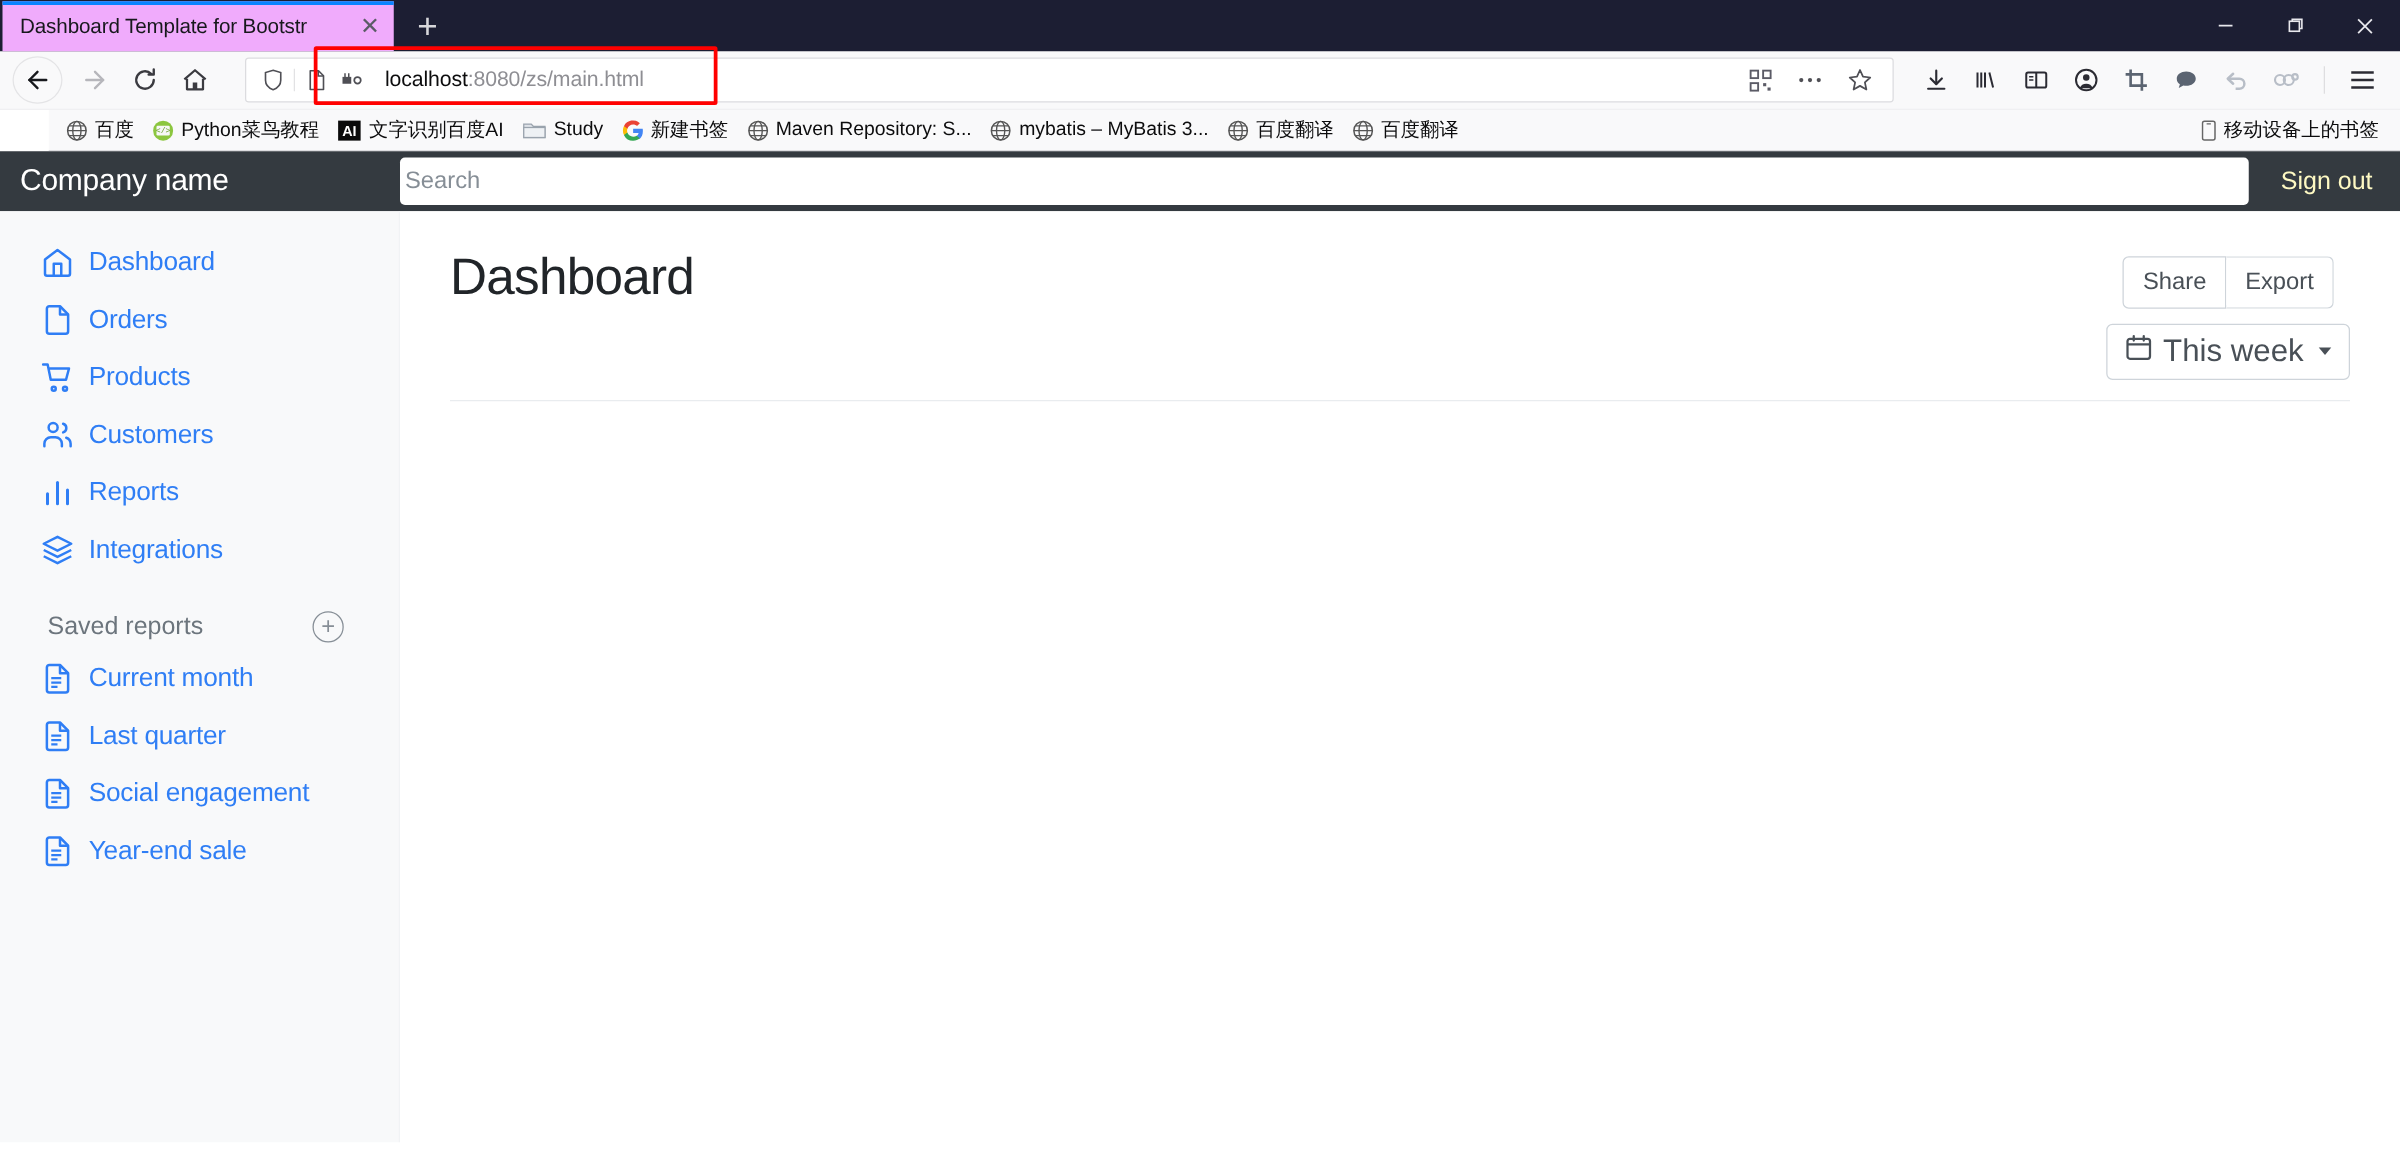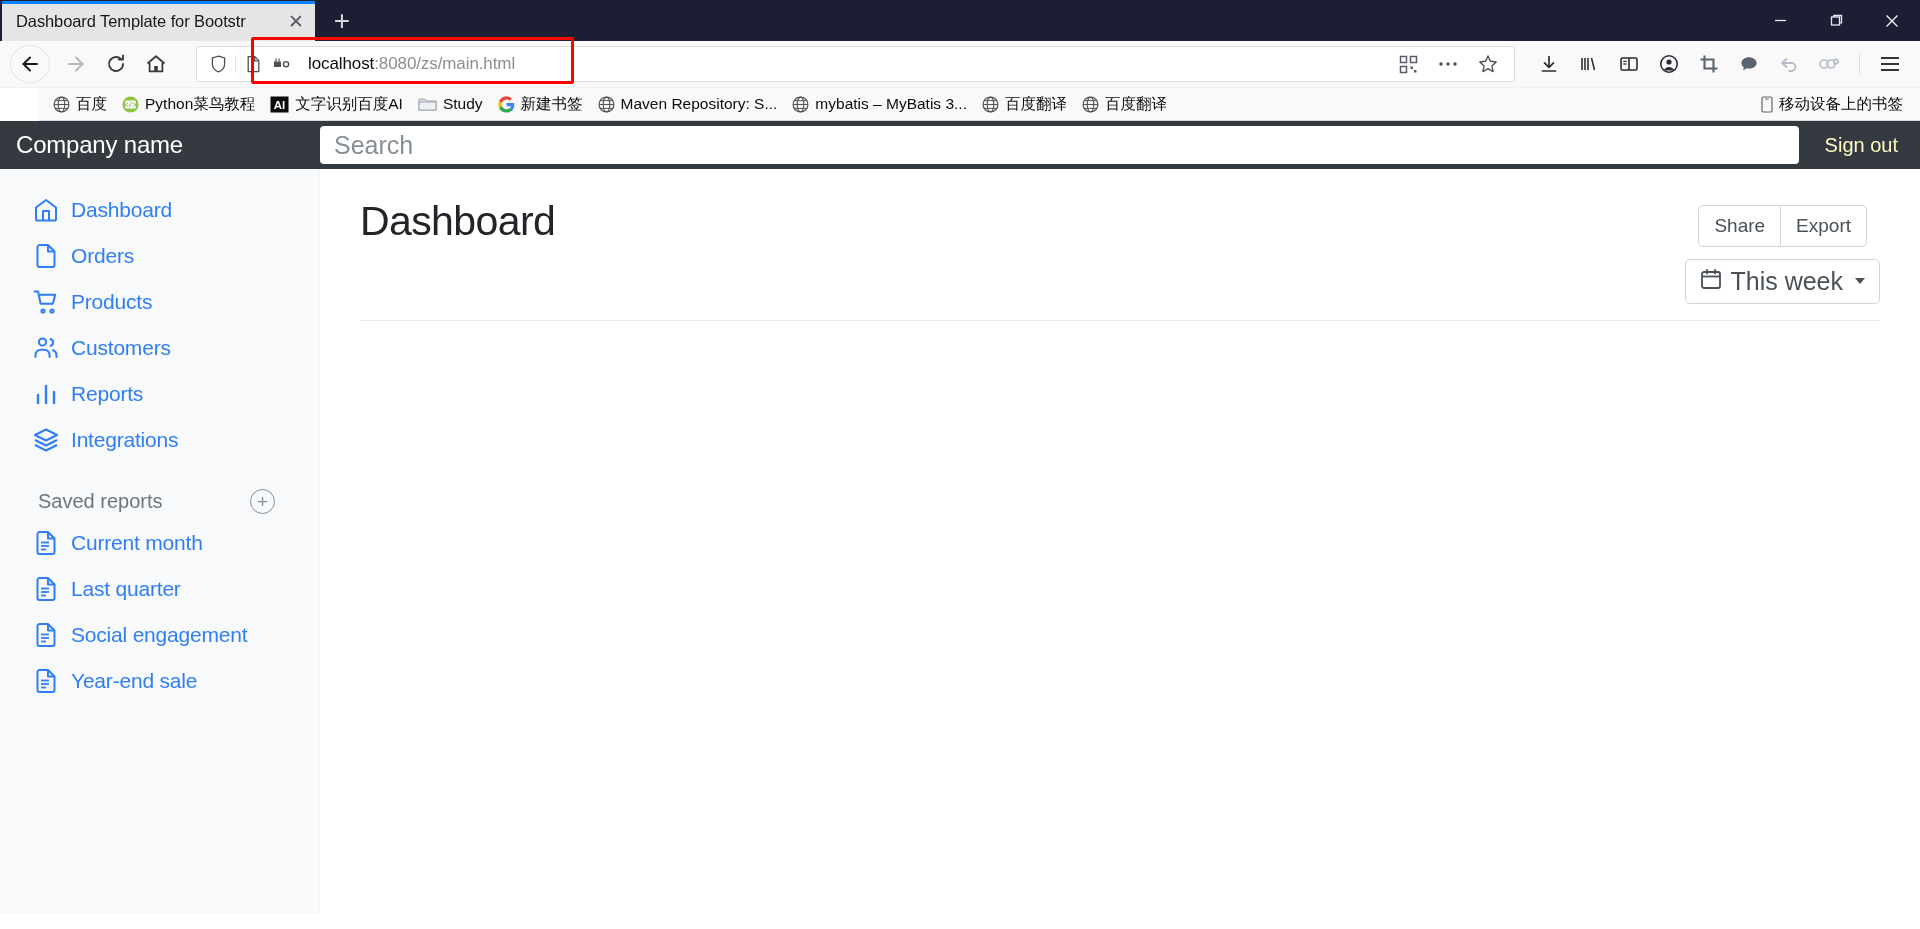--- a/index.html
+++ b/index.html
@@ -11,21 +11,21 @@
   }
 
   
   .browser { width: 1920px; height: 929px; display: flex; flex-direction: column; }
 
   .tabstrip {
     height: 41px; background: #1c1e33; display: flex; align-items: flex-end;
     padding-left: 2px; flex: 0 0 41px; position: relative;
   }
   .tab {
-    height: 40px; width: 313px; background: #e5e5e5; border-radius: 0;
+    height: 40px; width: 313px; background: #f0abfc; border-radius: 0;
     display: flex; align-items: center; padding: 0 8px 0 14px;
     position: relative;
   }
   .tab::before {
     content: ""; position: absolute; left: 0; right: 0; top: 0; height: 3px;
     background: #0a84ff;
   }
   .tab-title {
     font-size: 16.5px; color: #17181c; white-space: nowrap; overflow: hidden;
     flex: 1; letter-spacing: -0.1px;
@@ -104,21 +104,21 @@
   .topbar {
     height: 48px; background: #343a40; display: flex; align-items: center;
     flex: 0 0 48px;
   }
   .brand {
     width: 320px; color: #fff; font-size: 24px; padding-left: 16px;
     font-weight: 400; letter-spacing: -0.2px; flex: 0 0 320px;
   }
   .searchfield {
     flex: 1; height: 38px; background: #fff; border: 0; border-radius: 4px;
-    margin: 0 4px 0 0; padding: 0 14px; font-size: 25px; color: #212529;
+    margin: 0 4px 0 0; padding: 0 4px; font-size: 19px; color: #212529;
     font-family: "Liberation Sans", sans-serif;
   }
   .searchfield::placeholder { color: #868e96; }
   .signout {
     color: #fef9c3; font-size: 20px; padding: 0 22px; white-space: nowrap;
     text-decoration: none;
   }
 
   .body-row { flex: 1; display: flex; min-height: 0; }
 

